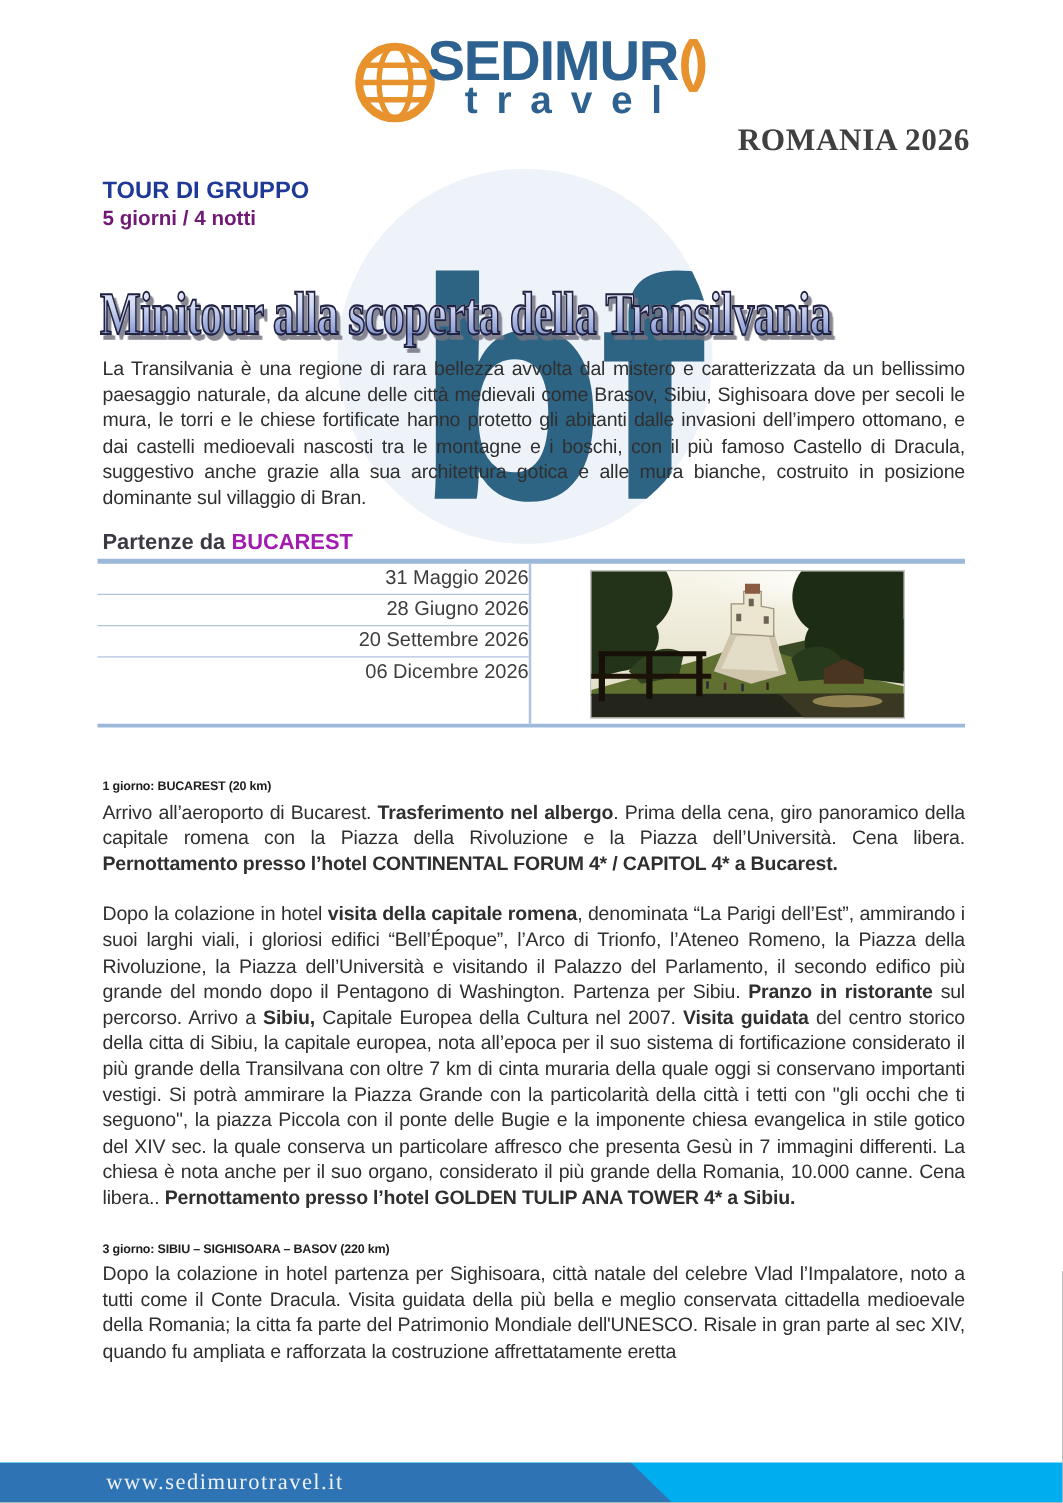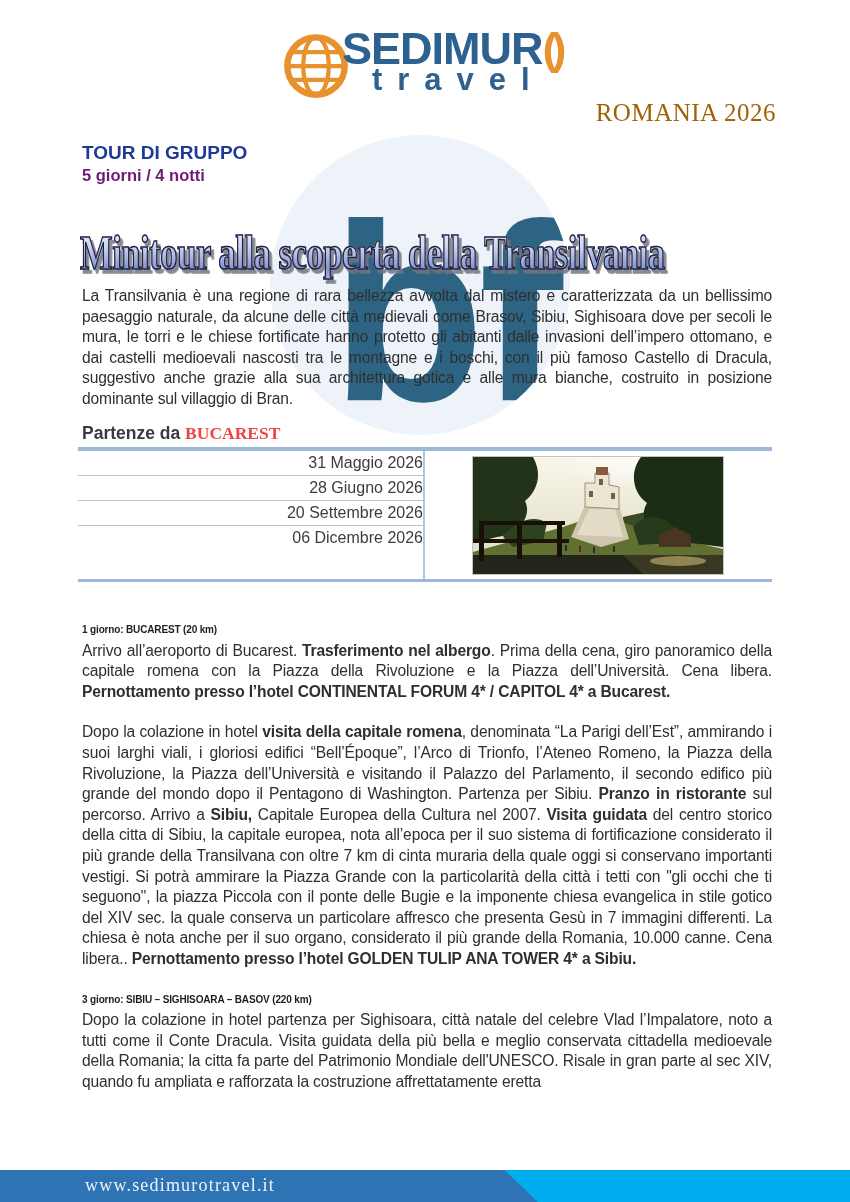--- a/index.html
+++ b/index.html
@@ -20,21 +20,21 @@
   .layer{position:absolute;z-index:1;}
   
   .logo{position:absolute;top:28px;left:282px;display:flex;align-items:flex-start;text-align:center;}
   .globe{flex:0 0 auto;margin-top:4px;}
   .logo-words{margin-left:-8px;}
   .logo-top{font-size:45px;font-weight:bold;color:#2d618f;letter-spacing:-1px;line-height:42px;white-space:nowrap;}
   .logo-top .mark{color:#e8922e;letter-spacing:-6px;}
   .logo-sub{font-size:31px;font-weight:bold;color:#2d618f;letter-spacing:15px;line-height:28px;margin-left:14px;margin-top:-4px;white-space:nowrap;}
   .year-title{
     position:absolute;top:99px;right:74px;font-family:"Liberation Serif", serif;
-    font-size:25px;font-weight:normal;color:#a16207;letter-spacing:.5px;margin-left:36px;
+    font-size:25px;font-weight:bold;color:#404040;letter-spacing:.5px;margin-left:36px;
   }
   .tour-type{position:absolute;top:142px;left:82px;font-size:19px;font-weight:bold;color:#1f3a96;}
   .duration{position:absolute;top:166px;left:82px;font-size:16.5px;font-weight:bold;color:#701a75;}
   
   .main-title{
     position:absolute;top:224px;left:80px;margin:0;white-space:nowrap;
     font-family:"Liberation Serif", serif;font-weight:700;font-size:38px;
     transform:scale(0.91,1.28);transform-origin:left top;
     color:#8ea2d8;
     -webkit-text-stroke:1.3px #23233f;
@@ -48,21 +48,21 @@
     }
   }
   
   .intro{
     position:absolute;top:286px;left:82px;width:690px;margin:0;
     font-size:15.6px;line-height:20.6px;color:#2f2f2f;text-align:justify;letter-spacing:-.15px;
   }
   
   .departures{position:absolute;top:423px;left:78px;width:694px;}
   .dep-heading{margin:0 0 3px 4px;font-size:17.5px;font-weight:bold;color:#3a3a44;}
-  .dep-heading .city{color:#ef4444;font-family:Liberation Serif, serif;}
+  .dep-heading .city{color:#a21caf;}
   .rule{height:3.5px;background:#9db9d9;border:0;}
   .dep-grid{position:relative;height:128px;}
   .dates{position:absolute;left:0;top:0;width:345px;height:128px;border-right:2px solid #b0c4de;}
   .date-row{
     height:24.1px;line-height:24.1px;padding-left:5px;font-size:16px;color:#3d3d3d;
     border-bottom:1.5px solid #b0c4de;
     text-align:right;
   }
   .date-row:last-child{border-bottom:0;}
   .photo{

